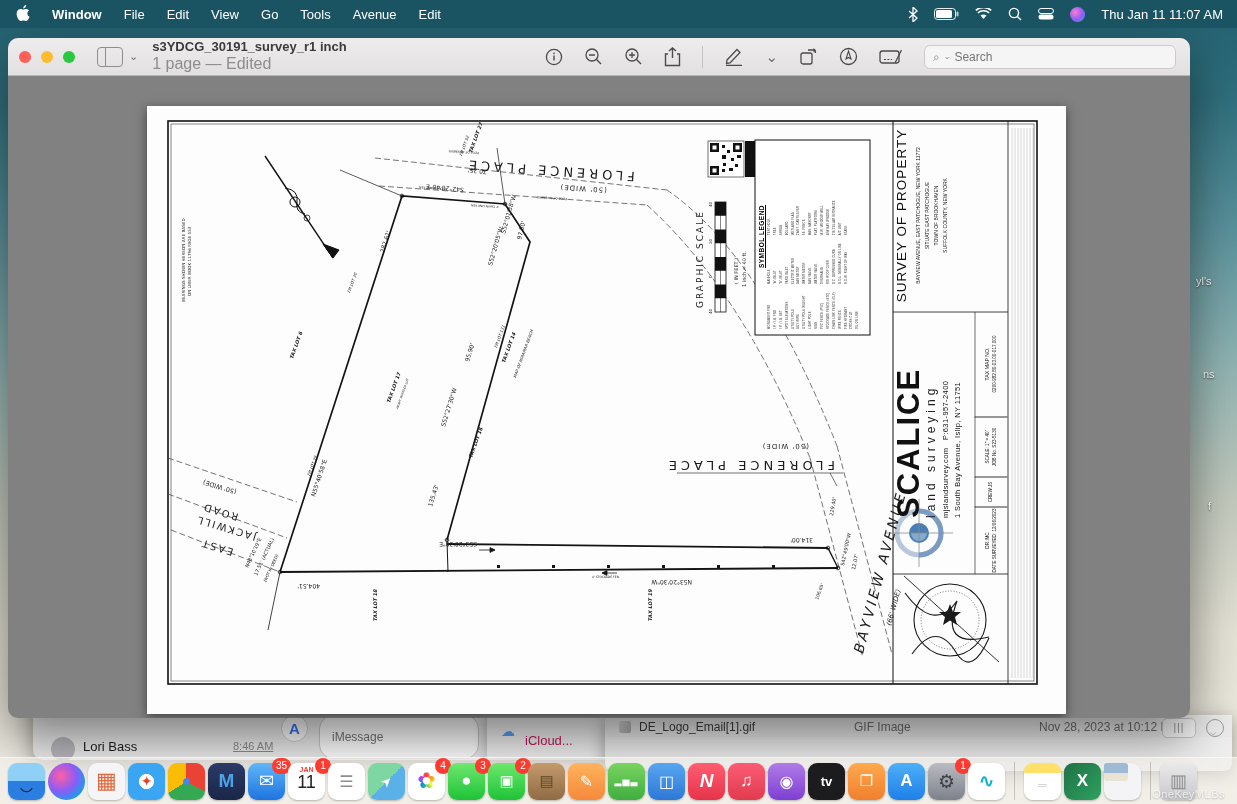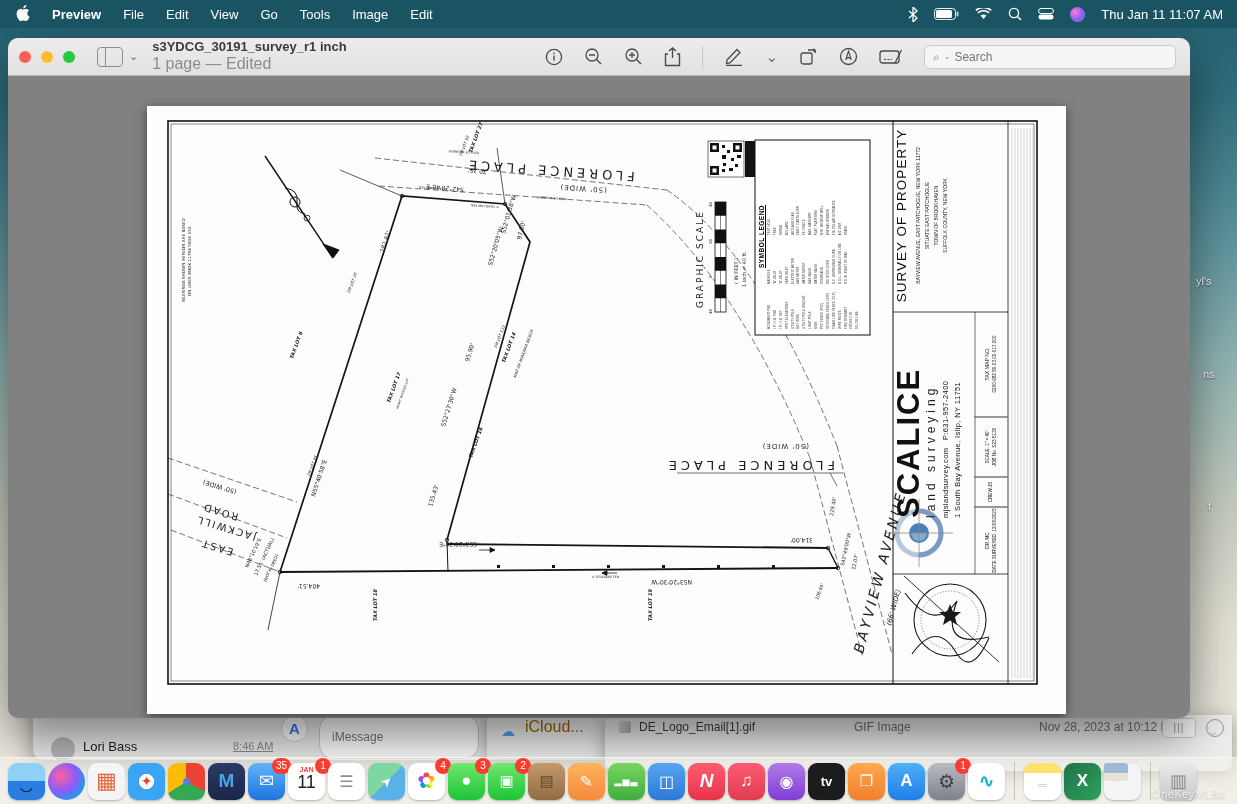--- a/index.html
+++ b/index.html
@@ -23,21 +23,21 @@
   
   .bgwin { position:absolute; z-index:1; }
   .msg-panel { left:33px; top:660px; width:594px; height:100px; background:#ececec; border-radius:0 0 10px 10px; box-shadow:0 6px 20px rgba(0,0,0,.35); }
   .msg-row { position:absolute; left:0; top:75px; width:300px; height:25px; }
   .avatar { position:absolute; left:18px; top:2px; width:24px; height:24px; border-radius:50%; background:#b9b9bd; }
   .msg-name { position:absolute; left:50px; top:4px; font-size:13px; color:#1c1c1c; }
   .msg-time { position:absolute; left:200px; top:5px; font-size:11px; color:#8b8b8f;text-decoration:underline; }
   .apps-icon { position:absolute; left:248px; top:55px; width:27px; height:27px; border-radius:50%; background:#fff; border:1px solid #d0d0d0; color:#3478f6; font-weight:bold; font-size:15px; text-align:center; line-height:26px; }
   .imsg-field { position:absolute; left:286px; top:55px; width:160px; height:44px; border:1.5px solid #c8c8cc; border-radius:14px; background:#fff; font-size:12px; color:#c2410c; padding:0 12px; outline:none; }
   .icloud-frag { left:487px; top:712px; width:140px; height:46px; background:#f2f1f1; border-radius:9px 9px 0 0; box-shadow:0 0 14px rgba(0,0,0,.3); }
-  .icloud-frag .lbl { position:absolute; left:38px; top:6px; font-size:16px; color:#a16207; }
+  .icloud-frag .lbl { position:absolute; left:38px; top:21px; font-size:13px; color:#be185d; }
   .cloud-glyph { position:absolute; left:14px; top:11px; color:#56a0f5; font-size:14px; }
   .finder-frag { left:605px; top:715px; width:627px; height:56px; background:#f0efef; border-radius:0 0 8px 8px; box-shadow:0 4px 18px rgba(0,0,0,.35); overflow:hidden; }
   .f-row { position:absolute; left:0; width:100%; height:20px; display:flex; align-items:center; font-size:12px; color:#3c3c3c; }
   .f-row.r1 { top:2px; background:#ececec; }
   .f-row.r2 { top:23px; background:#dedede; }
   .f-ic { width:12px; height:12px; border-radius:2px; margin:0 8px 0 14px; background:linear-gradient(135deg,#9fc3e2,#5a82a8); }
   .f-name { width:215px; }
   .f-kind { width:185px; color:#6f6f6f; }
   .f-date { width:190px; color:#6f6f6f; }
   .f-controls { position:absolute; right:8px; top:3px; display:flex; gap:10px; align-items:center; }
@@ -136,27 +136,27 @@
 <span class="desk-label" style="left:1196px;top:275px;">yl's</span>
 <span class="desk-label" style="left:1203px;top:368px;">ns</span>
 <span class="desk-label" style="left:1208px;top:500px;">f</span>
 
 <div class="menubar">
   <span class="mi" style="padding-left:16px;">
     <svg width="14" height="16" viewBox="0 0 14 16">
         <path fill="#fff" d="M11.3 8.6c0-2 1.6-2.9 1.7-3-0.9-1.4-2.4-1.6-2.9-1.6-1.2-.1-2.4.7-3 .7-.6 0-1.6-.7-2.6-.7C3.2 4.1 2 4.8 1.3 6c-1.4 2.4-.4 6 1 8 .7 1 1.5 2.1 2.5 2 1-.1 1.4-.6 2.6-.6 1.2 0 1.5.6 2.6.6 1.1 0 1.8-1 2.4-2 .8-1.1 1.1-2.2 1.1-2.3-.1 0-2.2-.9-2.2-3.1zM9.4 2.3c.5-.7.9-1.6.8-2.3-.8 0-1.7.5-2.2 1.2-.5.6-.9 1.5-.8 2.3.8.1 1.7-.5 2.2-1.2z"></path>
       </svg>
   </span>
-  <span class="mi app">Preview</span>
+  <span class="mi app">Window</span>
   <span class="mi">File</span>
   <span class="mi">Edit</span>
   <span class="mi">View</span>
   <span class="mi">Go</span>
   <span class="mi">Tools</span>
-  <span class="mi">Image</span>
+  <span class="mi">Avenue</span>
   <span class="mi">Edit</span>
   <span class="mb-right">
     <svg width="10" height="15" viewBox="0 0 10 15">
         <path d="M5 0 L5 15 M5 0 L9 4 L1 11 M5 15 L9 11 L1 4" stroke="#fff" stroke-width="1.3" fill="none"></path>
       </svg>
     <svg width="25" height="12" viewBox="0 0 25 12">
         <rect x="0.5" y="0.5" width="21" height="11" rx="3" fill="none" stroke="#fff" opacity=".9"></rect>
         <rect x="2" y="2" width="16" height="8" rx="1.6" fill="#fff"></rect>
         <rect x="22.5" y="3.5" width="2" height="5" rx="1" fill="#fff" opacity=".7"></rect>
       </svg>

